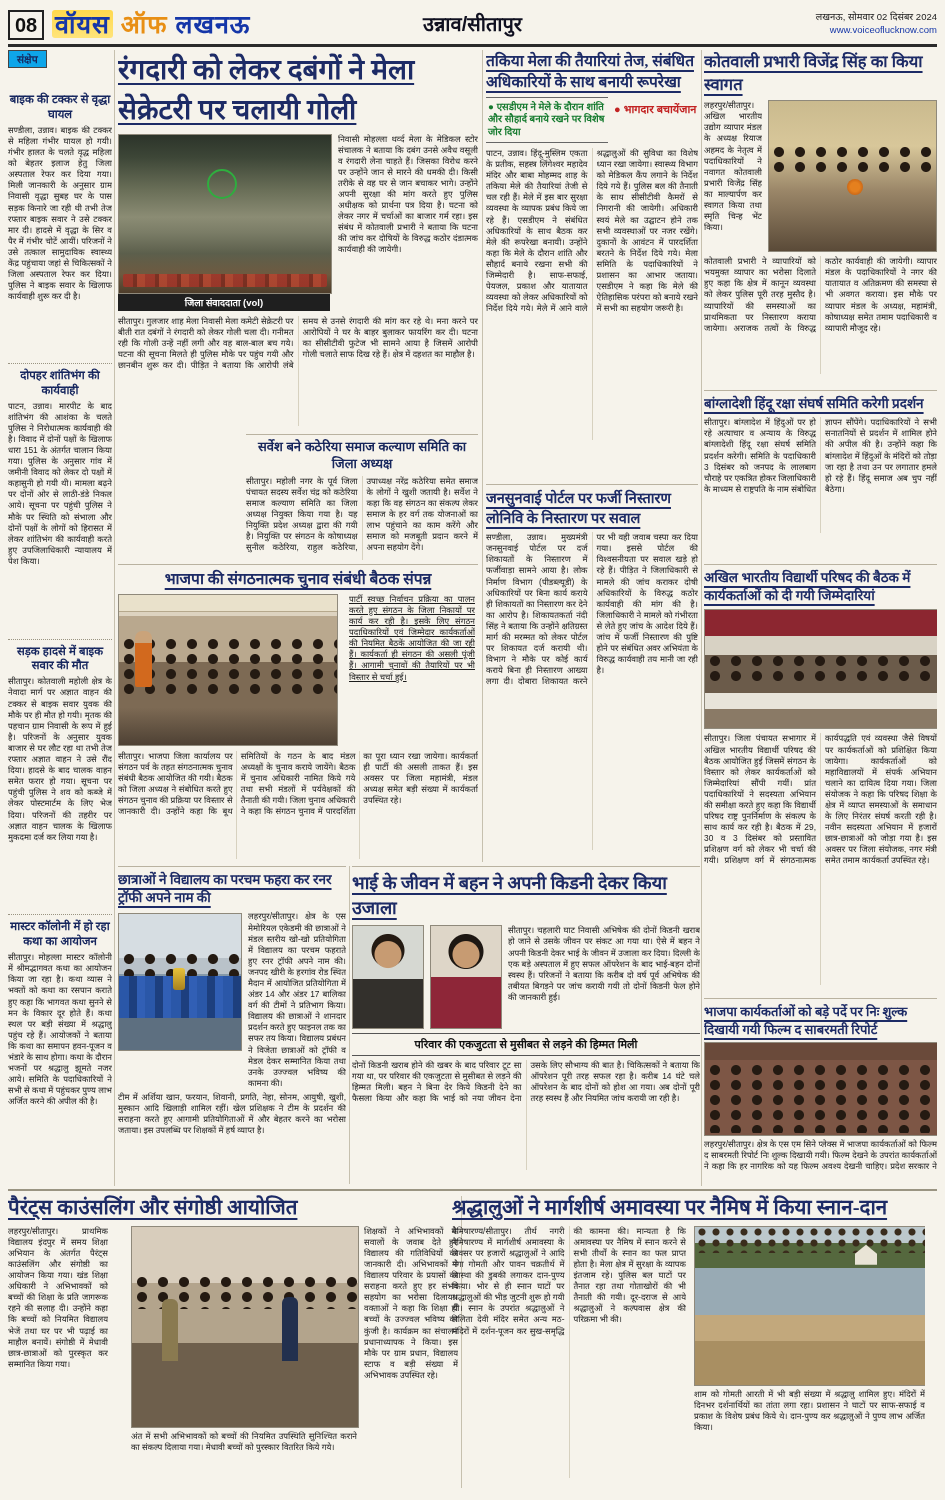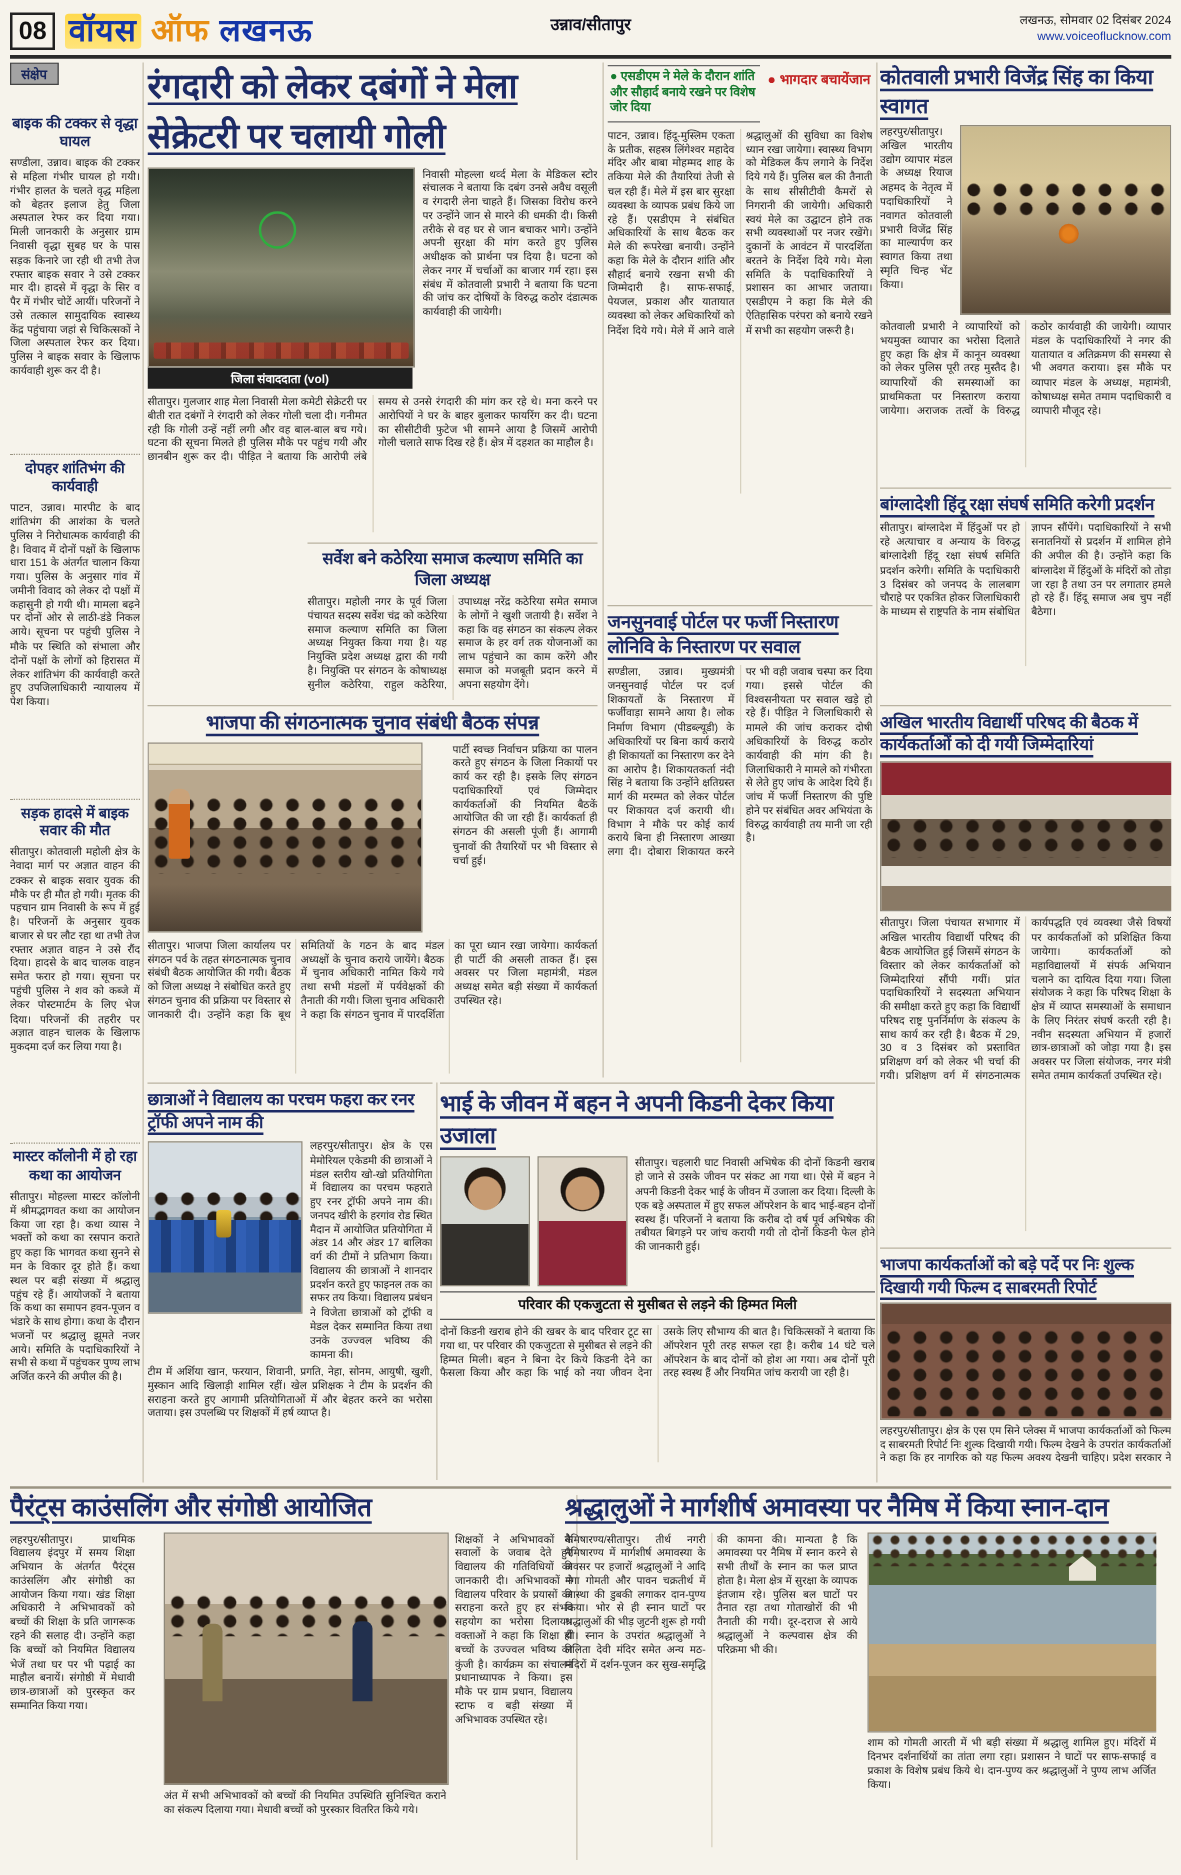--- a/index.html
+++ b/index.html
@@ -6,21 +6,21 @@
   body{width:945px;height:1500px;background:#e9e6dd;font-family:"Liberation Sans","DejaVu Sans",sans-serif;}
   .page{position:relative;width:945px;height:1500px;background:#f6f3eb;overflow:hidden;color:#1c1c1c;}
 
   
   .header{position:absolute;left:8px;top:4px;width:929px;height:40px;}
   .pagenum-box{position:absolute;left:0;top:6px;border:2px solid #222;padding:0 5px;font-size:20px;font-weight:bold;color:#111;line-height:26px;}
   .masthead{position:absolute;left:44px;top:2px;font-size:25px;font-weight:bold;letter-spacing:1px;}
   .masthead .m1{color:#1536a8;background:linear-gradient(0deg,#ffe47a,#ffd94d);padding:0 3px;border-radius:3px;}
   .masthead .m2{color:#e88f14;}
   .masthead .m3{color:#1536a8;}
-  .section-title{position:absolute;left:50%;transform:translateX(-50%);top:6px;font-size:13px;font-weight:bold;color:#101020;}
+  .section-title{position:absolute;left:50%;transform:translateX(-50%);top:6px;font-size:20px;font-weight:bold;color:#101020;}
   .date-block{position:absolute;right:0;top:7px;text-align:right;font-size:9.5px;line-height:1.35;color:#222;}
   .date-block .website{color:#1536a8;}
   .header-rule{position:absolute;left:8px;top:44px;width:929px;height:2.5px;background:#2a2a2a;}
 
   
   .art{position:absolute;overflow:hidden;}
   .rule-top{border-top:1px solid #b9b2a0;padding-top:4px;}
   .hl-display{font-family:"Liberation Serif","DejaVu Serif",serif;color:#1d2b66;font-weight:bold;text-decoration:underline;text-decoration-thickness:1.5px;text-underline-offset:4px;margin:0 0 4px 0;}
   .hl-plain{color:#17265c;font-weight:bold;margin:0 0 3px 0;}
   .bt{font-size:8.4px;line-height:1.32;text-align:justify;color:#222;margin:0;overflow:hidden;}
@@ -28,21 +28,21 @@
   .c3{column-count:3;column-gap:8px;column-rule:1px solid #d7d1bf;}
   .photo{position:relative;overflow:hidden;background:#9a9488;border:1px solid #8f897b;}
   .heads{position:absolute;background-image:radial-gradient(circle at 10px 7px,#241a12 4.5px,rgba(0,0,0,0) 5.5px);background-size:21px 15px;}
 
   
   .vline{position:absolute;width:1px;background:#c6c0ae;}
   .hline{position:absolute;height:1.5px;background:#9a9482;}
 
   
   #sidebar{left:8px;top:50px;width:104px;height:1136px;display:flex;flex-direction:column;}
-  .sb-label{align-self:flex-start;border:1.5px solid #444;padding:1px 8px;font-size:10.5px;font-weight:bold;color:#17265c;margin-bottom:4px;background:#a3a3a3;}
+  .sb-label{align-self:flex-start;border:1.5px solid #444;padding:1px 8px;font-size:10.5px;font-weight:bold;color:#17265c;margin-bottom:4px;background:#0ea5e9;}
   .brief{flex:1;overflow:hidden;border-top:1px dotted #9a9482;padding-top:4px;margin-top:4px;}
   .brief:first-of-type{border-top:none;margin-top:16px;}
   .sb-hl{font-size:11.5px;line-height:1.3;color:#16265e;font-weight:bold;text-align:center;margin:0 0 3px 0;}
 
   
   #main-story{left:118px;top:50px;width:360px;height:380px;}
   #main-story h1{font-size:28px;line-height:1.42;}
   .ms-row{display:flex;gap:8px;margin-bottom:5px;}
   .ms-photo-wrap{width:212px;flex:none;}
   .cctv{width:212px;height:158px;background:linear-gradient(180deg,#2c342a 0%,#3d4637 14%,#6a6f58 35%,#8b8c74 52%,#7a7c66 62%,#5c5f4c 75%,#6e5a40 88%,#4e3d2a 100%);}
@@ -53,21 +53,21 @@
   #main-story .c2{height:110px;}
 
   #main-cont{left:118px;top:434px;width:122px;height:126px;}
   #sarvesh{left:246px;top:434px;width:232px;height:126px;}
   #sarvesh h2{font-size:13px;line-height:1.3;text-align:center;}
   #sarvesh .c2{height:84px;}
 
   
   #bjp{left:118px;top:564px;width:360px;height:296px;}
   #bjp h2{font-size:15.5px;text-align:center;line-height:1.35;}
-  .bjp-row{display:flex;gap:24px;margin-bottom:5px;}
+  .bjp-row{display:flex;gap:11px;margin-bottom:5px;text-decoration:underline;}
   .bjp-photo{width:218px;height:150px;flex:none;background:linear-gradient(180deg,#ddd3c0 0 14%,#b9a88e 14% 45%,#7d6a54 45% 75%,#4e4134 100%);}
   .bjp-banner{position:absolute;left:0;top:0;width:100%;height:16px;background:#e9e1cb;border-bottom:1px solid #b5a88c;}
   .bjp-heads{left:0;top:42px;width:100%;height:62px;}
   .bjp-speaker{position:absolute;left:16px;top:36px;width:17px;height:56px;background:linear-gradient(180deg,#caa37a 0 22%,#d2691e 22% 100%);border-radius:7px 7px 2px 2px;}
   .bjp-side{width:126px;height:150px;}
   #bjp .c3{height:108px;}
 
   
   #students{left:118px;top:866px;width:228px;height:318px;}
   #students h2{font-size:13.5px;line-height:1.35;}
@@ -252,20 +252,21 @@
     <div class="kid-row">
       <div class="photo kid-man"></div>
       <div class="photo kid-woman"></div>
       <p class="bt kid-body">सीतापुर। चहलारी घाट निवासी अभिषेक की दोनों किडनी खराब हो जाने से उसके जीवन पर संकट आ गया था। ऐसे में बहन ने अपनी किडनी देकर भाई के जीवन में उजाला कर दिया। दिल्ली के एक बड़े अस्पताल में हुए सफल ऑपरेशन के बाद भाई-बहन दोनों स्वस्थ हैं। परिजनों ने बताया कि करीब दो वर्ष पूर्व अभिषेक की तबीयत बिगड़ने पर जांच करायी गयी तो दोनों किडनी फेल होने की जानकारी हुई।</p>
     </div>
     <div class="kid-subhead">परिवार की एकजुटता से मुसीबत से लड़ने की हिम्मत मिली</div>
     <p class="bt c2">दोनों किडनी खराब होने की खबर के बाद परिवार टूट सा गया था, पर परिवार की एकजुटता से मुसीबत से लड़ने की हिम्मत मिली। बहन ने बिना देर किये किडनी देने का फैसला किया और कहा कि भाई को नया जीवन देना उसके लिए सौभाग्य की बात है। चिकित्सकों ने बताया कि ऑपरेशन पूरी तरह सफल रहा है। करीब 14 घंटे चले ऑपरेशन के बाद दोनों को होश आ गया। अब दोनों पूरी तरह स्वस्थ हैं और नियमित जांच करायी जा रही है।</p>
   </article>
 
   <article id="takia" class="art">
+    <h2 class="hl-display">तकिया मेला की तैयारियां तेज, संबंधित अधिकारियों के साथ बनायी रूपरेखा</h2>
     <div class="kick-row">
       <div class="kicker">● एसडीएम ने मेले के दौरान शांति और सौहार्द बनाये रखने पर विशेष जोर दिया</div>
       <div class="kicker2">● भागदार बचायेंजान</div>
     </div>
     <p class="bt c2">पाटन, उन्नाव। हिंदू-मुस्लिम एकता के प्रतीक, सहस्त्र लिंगेश्वर महादेव मंदिर और बाबा मोहम्मद शाह के तकिया मेले की तैयारियां तेजी से चल रही हैं। मेले में इस बार सुरक्षा व्यवस्था के व्यापक प्रबंध किये जा रहे हैं। एसडीएम ने संबंधित अधिकारियों के साथ बैठक कर मेले की रूपरेखा बनायी। उन्होंने कहा कि मेले के दौरान शांति और सौहार्द बनाये रखना सभी की जिम्मेदारी है। साफ-सफाई, पेयजल, प्रकाश और यातायात व्यवस्था को लेकर अधिकारियों को निर्देश दिये गये। मेले में आने वाले श्रद्धालुओं की सुविधा का विशेष ध्यान रखा जायेगा। स्वास्थ्य विभाग को मेडिकल कैंप लगाने के निर्देश दिये गये हैं। पुलिस बल की तैनाती के साथ सीसीटीवी कैमरों से निगरानी की जायेगी। अधिकारी स्वयं मेले का उद्घाटन होने तक सभी व्यवस्थाओं पर नजर रखेंगे। दुकानों के आवंटन में पारदर्शिता बरतने के निर्देश दिये गये। मेला समिति के पदाधिकारियों ने प्रशासन का आभार जताया। एसडीएम ने कहा कि मेले की ऐतिहासिक परंपरा को बनाये रखने में सभी का सहयोग जरूरी है।</p>
   </article>
 
   <article id="jansunwai" class="art rule-top">
     <h2 class="hl-display">जनसुनवाई पोर्टल पर फर्जी निस्तारण लोनिवि के निस्तारण पर सवाल</h2>
     <p class="bt c2">सण्डीला, उन्नाव। मुख्यमंत्री जनसुनवाई पोर्टल पर दर्ज शिकायतों के निस्तारण में फर्जीवाड़ा सामने आया है। लोक निर्माण विभाग (पीडब्ल्यूडी) के अधिकारियों पर बिना कार्य कराये ही शिकायतों का निस्तारण कर देने का आरोप है। शिकायतकर्ता नंदी सिंह ने बताया कि उन्होंने क्षतिग्रस्त मार्ग की मरम्मत को लेकर पोर्टल पर शिकायत दर्ज करायी थी। विभाग ने मौके पर कोई कार्य कराये बिना ही निस्तारण आख्या लगा दी। दोबारा शिकायत करने पर भी वही जवाब चस्पा कर दिया गया। इससे पोर्टल की विश्वसनीयता पर सवाल खड़े हो रहे हैं। पीड़ित ने जिलाधिकारी से मामले की जांच कराकर दोषी अधिकारियों के विरुद्ध कठोर कार्यवाही की मांग की है। जिलाधिकारी ने मामले को गंभीरता से लेते हुए जांच के आदेश दिये हैं। जांच में फर्जी निस्तारण की पुष्टि होने पर संबंधित अवर अभियंता के विरुद्ध कार्यवाही तय मानी जा रही है।</p>

